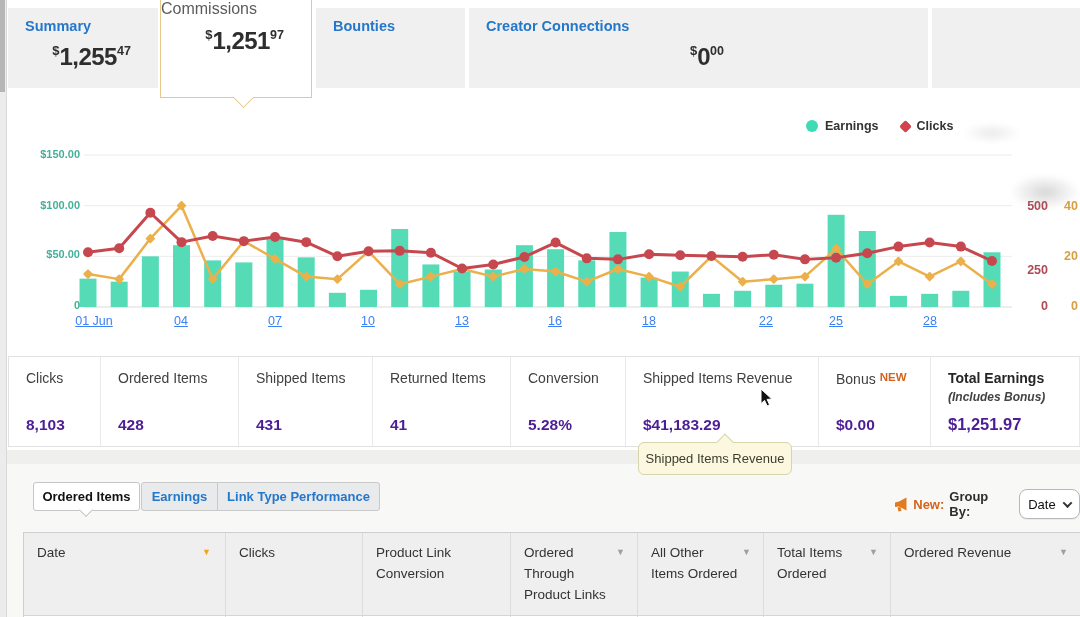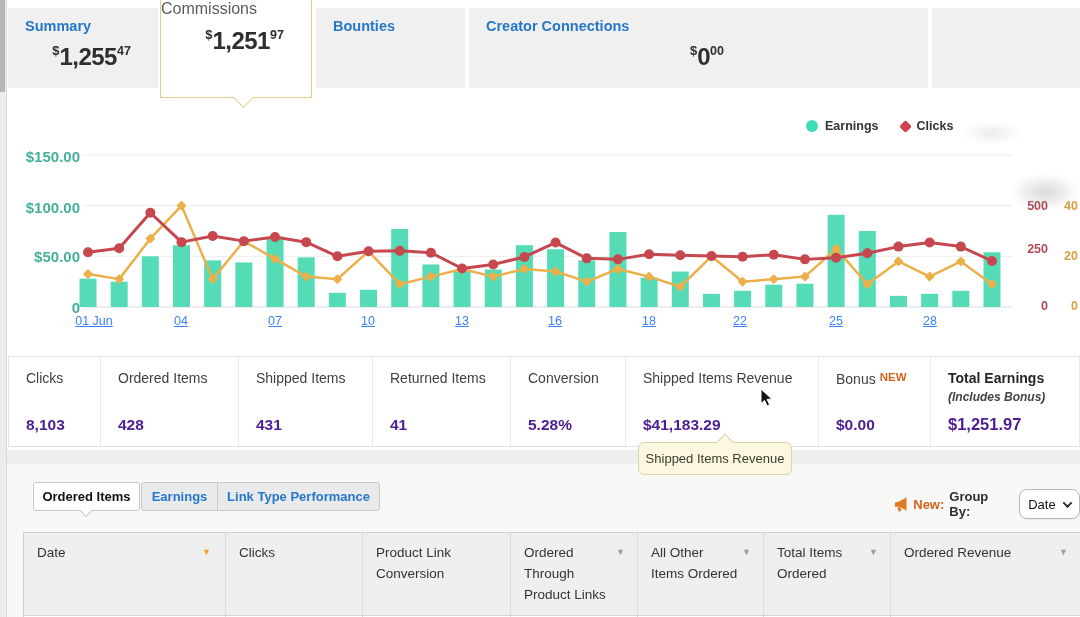--- a/index.html
+++ b/index.html
@@ -24,21 +24,21 @@
   .card-notch { left:236px; top:90px; width:15px; height:15px; background:#fff; z-index:5;
                 border-right:1px solid #e7c88a; border-bottom:1px solid #e7c88a; transform:rotate(45deg); }
 
   
   .legend { left:806px; top:119px; display:flex; gap:22px; align-items:center; }
   .legend .item { display:flex; align-items:center; gap:7px; }
   .legend .dot { width:12px; height:12px; border-radius:50%; }
   .legend .diamond { width:9px; height:9px; transform:rotate(45deg); border-radius:2px; }
   .legend .ltext { font-size:12.5px; font-weight:bold; color:#333; }
   #plot { left:0; top:135px; width:1080px; height:212px; position:absolute; }
-  .ytick { width:62px; text-align:right; font-size:15px; font-weight:bold; color:#45b09a; left:18px; }
+  .ytick { width:62px; text-align:right; font-size:11px; font-weight:bold; color:#45b09a; left:18px; }
   .rtick-red { width:40px; text-align:right; font-size:12.5px; font-weight:bold; color:#b04a55; left:1008px; }
   .rtick-org { width:26px; text-align:right; font-size:12.5px; font-weight:bold; color:#d99e42; left:1052px; }
   .xtick { top:314px; width:64px; text-align:center; font-size:12.5px; color:#3b82f6; transform:translateX(-50%);text-decoration:underline; }
   .smudge { background:radial-gradient(ellipse at center, rgba(125,125,125,.30), rgba(125,125,125,0) 70%); filter:blur(2px); }
 
   
   .stats { left:8px; top:356px; width:1072px; height:91px; display:grid;
            grid-template-columns:92px 138px 134px 138px 115px 193px 112px auto;
            border:1px solid #e2e2e2; border-right:none; background:#fff; }
   .stat { position:relative; border-right:1px solid #e9e9e9; padding:13px 8px 12px 17px;
@@ -229,34 +229,34 @@
       <circle cx="960.816" cy="111.60533333333333" r="5" fill="#c7474e"></circle>
       <circle cx="991.988" cy="125.99466666666666" r="5" fill="#c7474e"></circle>
     </svg>
 
   <div class="abs ytick" style="top:148px;">$150.00</div>
   <div class="abs ytick" style="top:199px;">$100.00</div>
   <div class="abs ytick" style="top:248px;">$50.00</div>
   <div class="abs ytick" style="top:299px;">0</div>
 
   <div class="abs rtick-red" style="top:199px;">500</div>
-  <div class="abs rtick-red" style="top:242px;">250</div>
+  <div class="abs rtick-red" style="top:263px;">250</div>
   <div class="abs rtick-red" style="top:299px;">0</div>
   <div class="abs rtick-org" style="top:199px;">40</div>
   <div class="abs rtick-org" style="top:249px;">20</div>
   <div class="abs rtick-org" style="top:299px;">0</div>
 
   <div class="abs xtick" style="left:94px;">01 Jun</div>
   <div class="abs xtick" style="left:181px;">04</div>
   <div class="abs xtick" style="left:275px;">07</div>
   <div class="abs xtick" style="left:368px;">10</div>
   <div class="abs xtick" style="left:462px;">13</div>
   <div class="abs xtick" style="left:555px;">16</div>
   <div class="abs xtick" style="left:649px;">18</div>
-  <div class="abs xtick" style="left:740px;">22</div>
+  <div class="abs xtick" style="left:766px;">22</div>
   <div class="abs xtick" style="left:836px;">25</div>
   <div class="abs xtick" style="left:930px;">28</div>
 
   <div class="abs smudge" style="left:1010px;top:174px;width:70px;height:36px;"></div>
   <div class="abs smudge" style="left:962px;top:122px;width:60px;height:22px;opacity:.5;"></div>
 
   <div class="abs stats">
     <div class="stat">
       <span class="slabel">Clicks</span>
       <span class="svalue">8,103</span>

